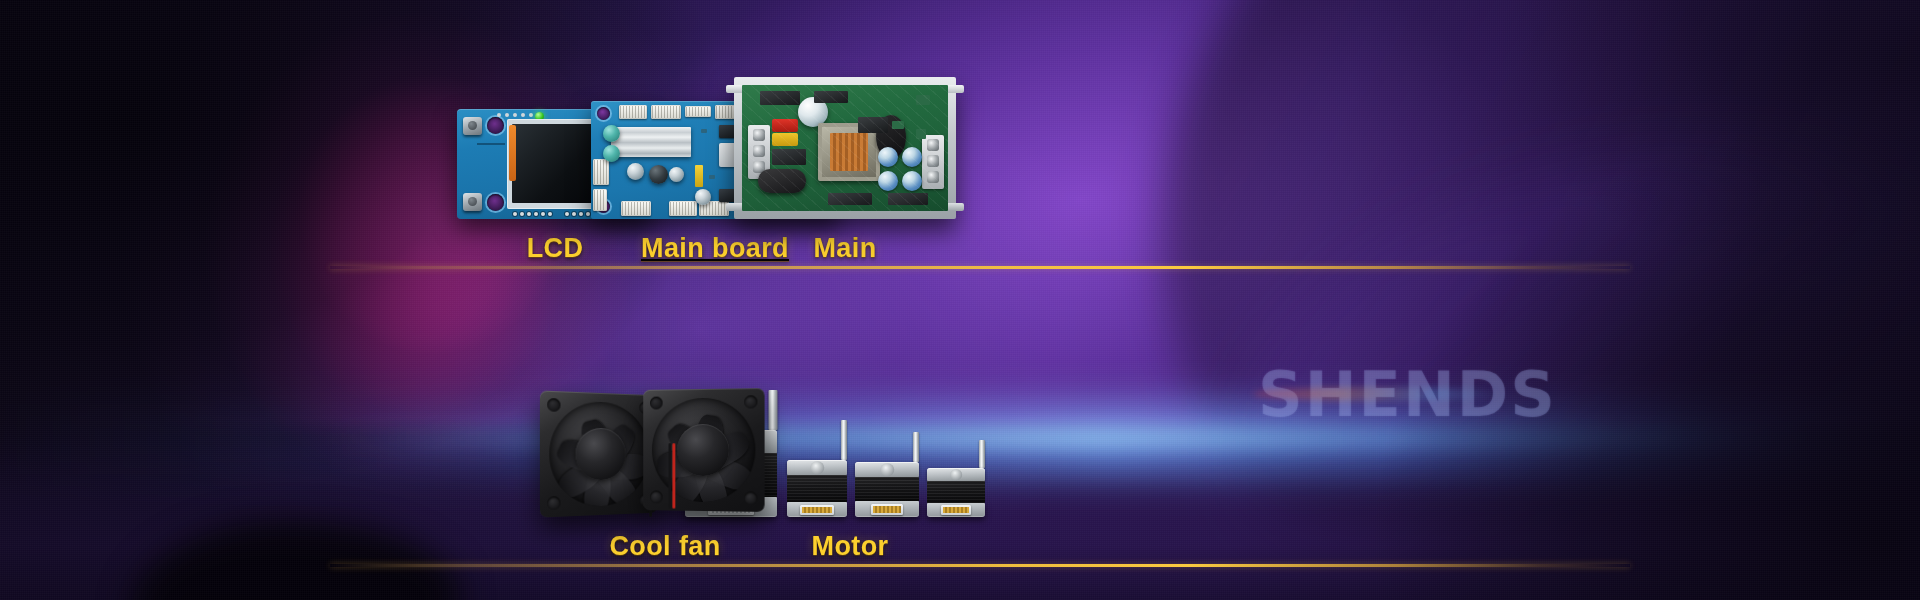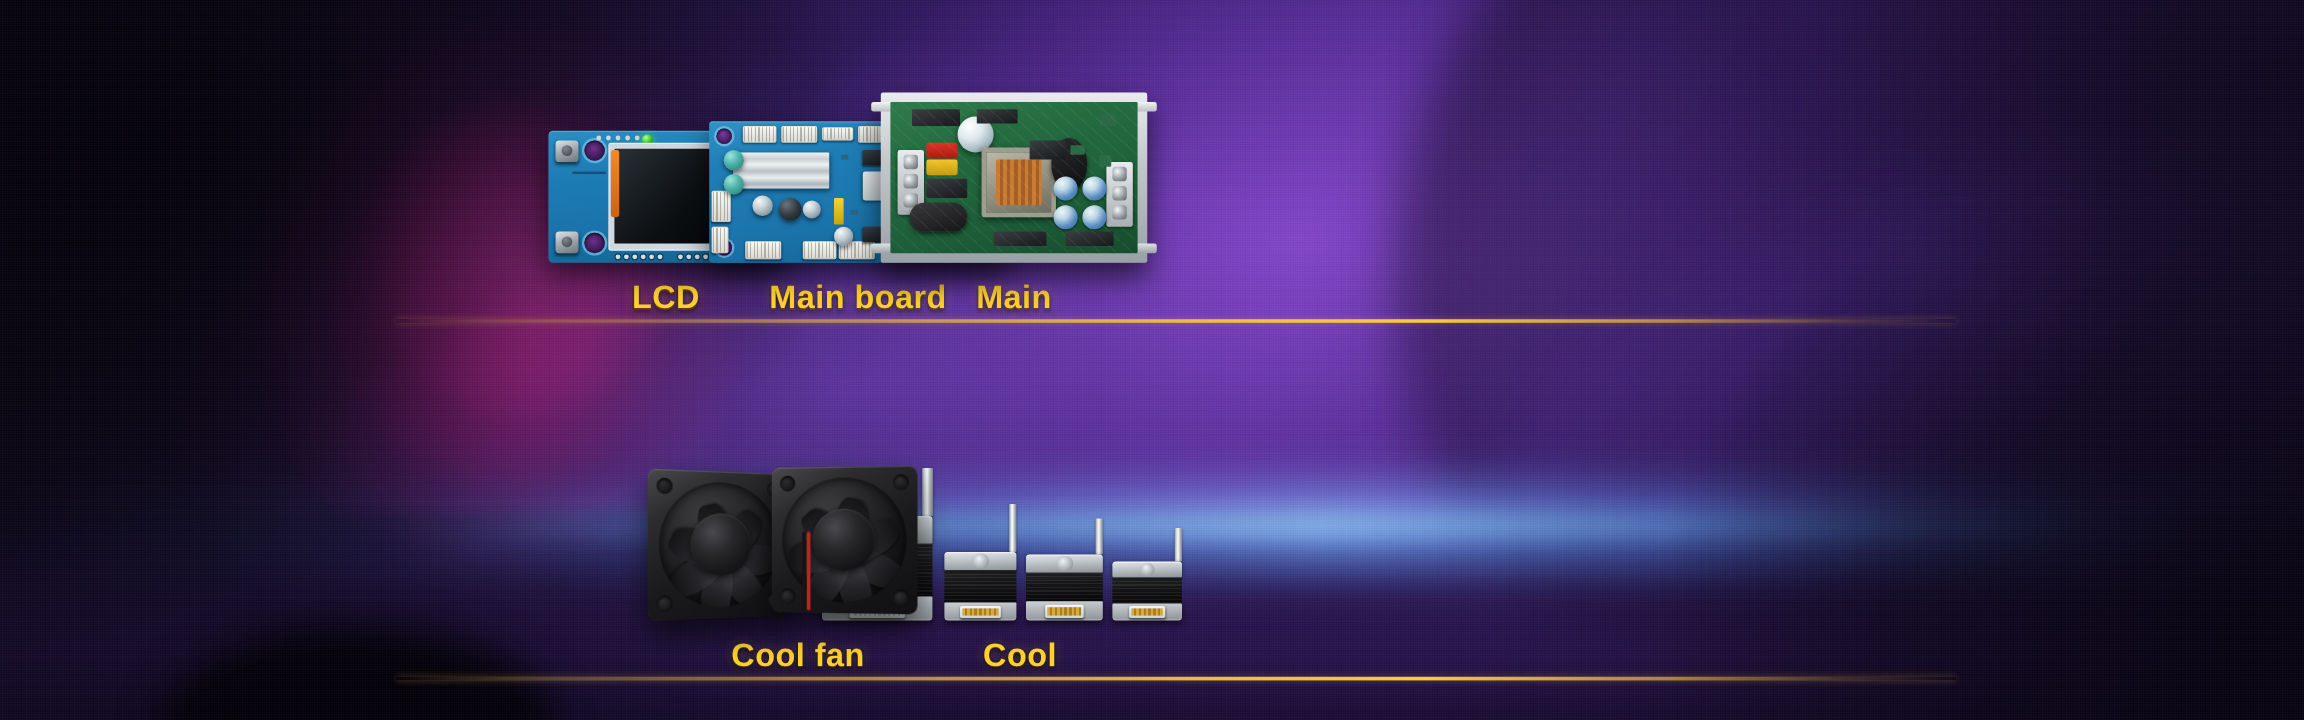--- a/index.html
+++ b/index.html
@@ -543,20 +543,21 @@
   <div class="bg-layer bg-magenta2"></div>
   <div class="bg-swoosh"></div>
   <div class="bg-swoosh2"></div>
   <div class="bg-floor"></div>
   <div class="bg-cyan"></div>
   <div class="bg-cyan-core"></div>
   <div class="bg-dark-blob"></div>
   <div class="bg-layer bg-vignette"></div>
   <div class="bg-layer bg-noise"></div>
 
+  <div class="watermark">SHENDS</div>
 
   <div class="row" id="row-top">
 
     <div class="product" id="product-lcd" style="position:absolute;">
       <div class="product-media">
         <div class="lcd">
           <div class="lcd-hole h1"></div>
           <div class="lcd-hole h2"></div>
           <div class="lcd-hole h3"></div>
           <div class="lcd-hole h4"></div>
@@ -591,21 +592,21 @@
             <i></i>
               <i></i>
               <i></i>
               <i></i>
           </div>
         </div>
       </div>
       <div class="product-label label-row">LCD</div>
     </div>
 
-    <div class="product" id="product-mainboard" style="position:absolute;">
+    <div class="product" id="product-mainboard" style="position:absolute;text-decoration:underline;">
       <div class="product-media">
         <div class="mainboard">
 
           <div class="mb-hole" style="left:6px;top:6px;"></div>
           <div class="mb-hole" style="right:6px;top:6px;"></div>
           <div class="mb-hole" style="left:6px;bottom:6px;"></div>
           <div class="mb-hole" style="right:6px;bottom:6px;"></div>
 
           <div class="mb-conn" style="left:28px;top:4px;width:28px;height:14px;"></div>
           <div class="mb-conn" style="left:60px;top:4px;width:30px;height:14px;"></div>
@@ -792,21 +793,21 @@
             <div class="motor-body" style="height:22px;"></div>
             <div class="motor-cap-bot" style="height:14px;">
               <div class="motor-conn" style="width:30px;height:10px;">
                   <i></i>
                 </div>
             </div>
           </div>
 
         </div>
       </div>
-      <div class="product-label label-row">Cool</div>
+      <div class="product-label label-row">Motor</div>
     </div>
   </div>
 
 </div>
 
 <style>
   .motor-cap-top::after{ width:var(--d,16px); height:var(--d,16px); }
 </style>
 
 </body></html>

